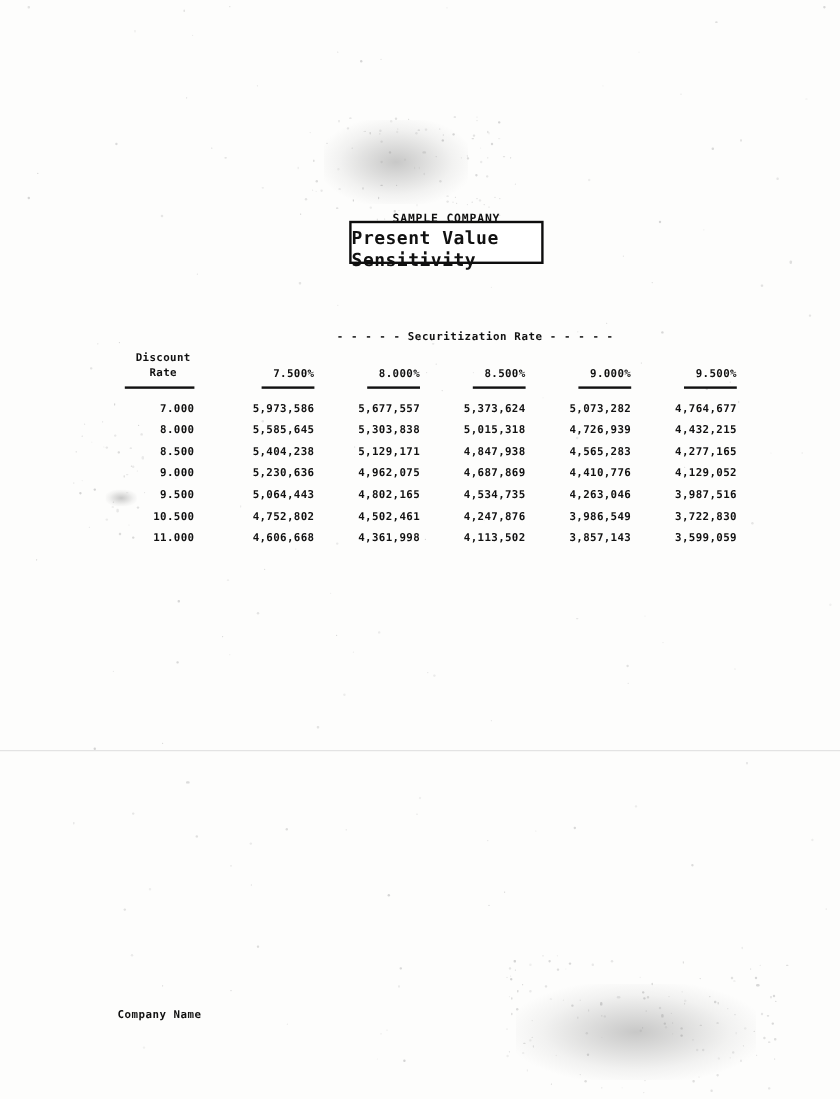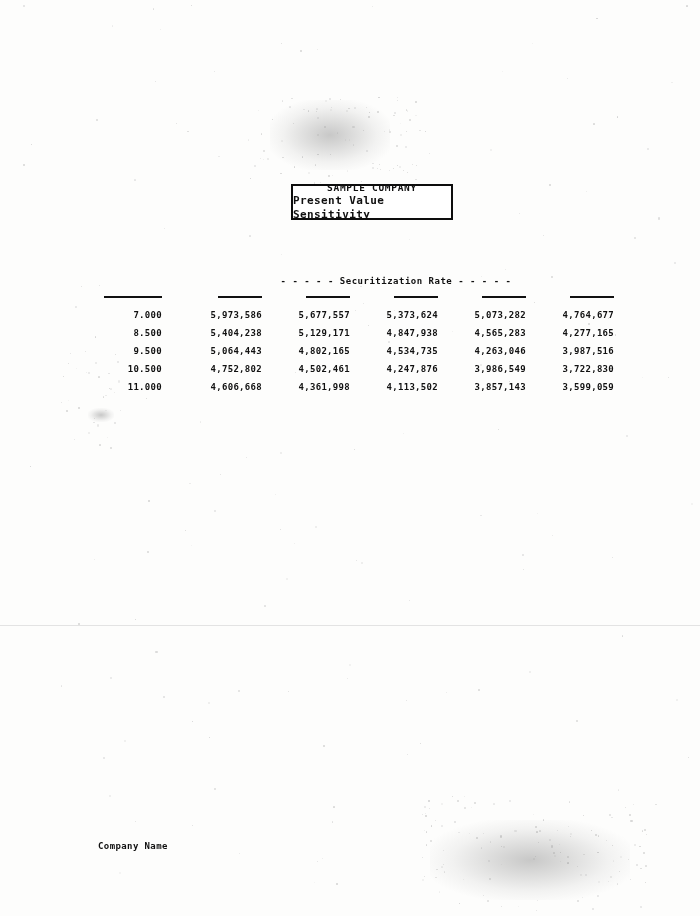--- a/index.html
+++ b/index.html
@@ -55,21 +55,21 @@
     align-items: center;
     justify-content: center;
     line-height: 1.25;
   }
   #title-box .line1 {
     font-size: 9.5px;
     font-weight: bold;
     letter-spacing: 0.7px;
   }
   #title-box .line2 {
-    font-size: 11px;
+    font-size: 15px;
     font-weight: bold;
     letter-spacing: 0.4px;
   }
 
   
   #report {
     position: absolute;
     left: 96px;
     top: 276px;
     width: 520px;
@@ -559,20 +559,28 @@
           <col class="c-val">
         <col class="c-val">
           <col class="c-val">
           <col class="c-val">
       </colgroup>
       <thead>
         <tr>
           <td></td>
           <td class="span-head" colspan="5">- - - - - Securitization Rate - - - - -</td>
         </tr>
+        <tr>
+          <th class="rowhead"><span>Discount</span><br><span>Rate</span></th>
+          <th class="colhead">7.500%</th>
+          <th class="colhead">8.000%</th>
+          <th class="colhead">8.500%</th>
+          <th class="colhead">9.000%</th>
+          <th class="colhead">9.500%</th>
+        </tr>
         <tr class="rule-row">
           <td>
               <div class="rule wide"></div>
             </td>
           <td>
               <div class="rule col"></div>
             </td>
           <td>
               <div class="rule col"></div>
             </td>
@@ -590,26 +598,42 @@
       <tbody id="table-body">
           <tr>
             <td class="rate">7.000</td>
             <td class="val"><span>5,973,586</span></td>
             <td class="val"><span>5,677,557</span></td>
             <td class="val"><span>5,373,624</span></td>
             <td class="val"><span>5,073,282</span></td>
             <td class="val"><span>4,764,677</span></td>
           </tr>
           <tr>
+            <td class="rate">8.000</td>
+            <td class="val"><span>5,585,645</span></td>
+            <td class="val"><span>5,303,838</span></td>
+            <td class="val"><span>5,015,318</span></td>
+            <td class="val"><span>4,726,939</span></td>
+            <td class="val"><span>4,432,215</span></td>
+          </tr>
+          <tr>
             <td class="rate">8.500</td>
             <td class="val"><span>5,404,238</span></td>
             <td class="val"><span>5,129,171</span></td>
             <td class="val"><span>4,847,938</span></td>
             <td class="val"><span>4,565,283</span></td>
             <td class="val"><span>4,277,165</span></td>
+          </tr>
+          <tr>
+            <td class="rate">9.000</td>
+            <td class="val"><span>5,230,636</span></td>
+            <td class="val"><span>4,962,075</span></td>
+            <td class="val"><span>4,687,869</span></td>
+            <td class="val"><span>4,410,776</span></td>
+            <td class="val"><span>4,129,052</span></td>
           </tr>
           <tr>
             <td class="rate">9.500</td>
             <td class="val"><span>5,064,443</span></td>
             <td class="val"><span>4,802,165</span></td>
             <td class="val"><span>4,534,735</span></td>
             <td class="val"><span>4,263,046</span></td>
             <td class="val"><span>3,987,516</span></td>
           </tr>
           <tr>

